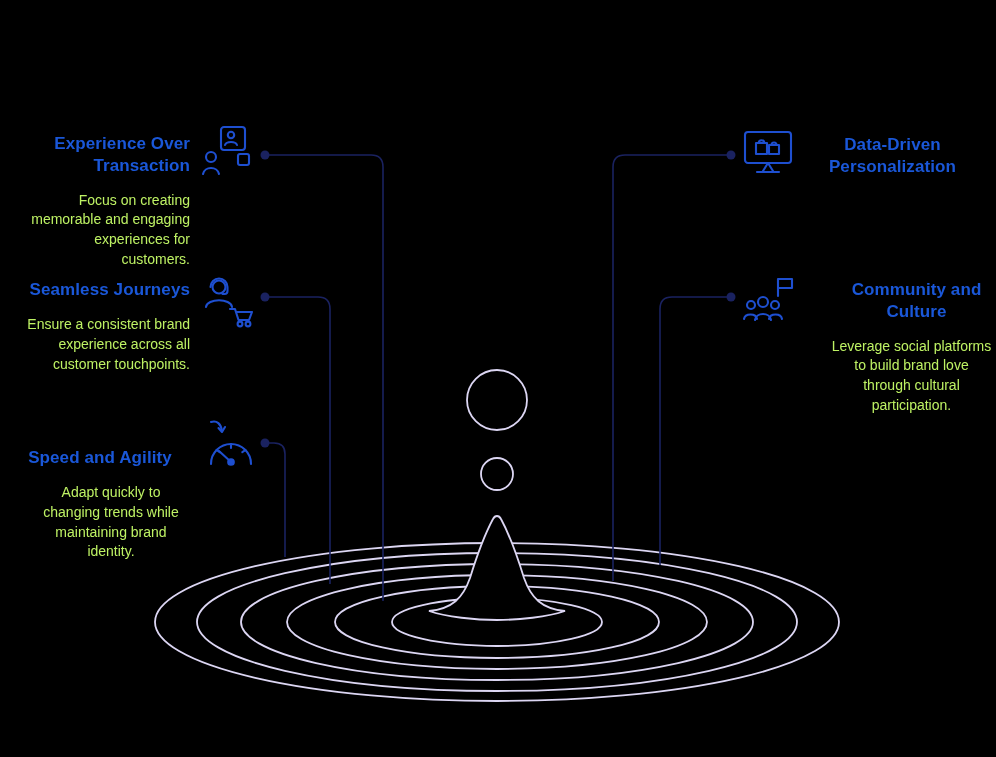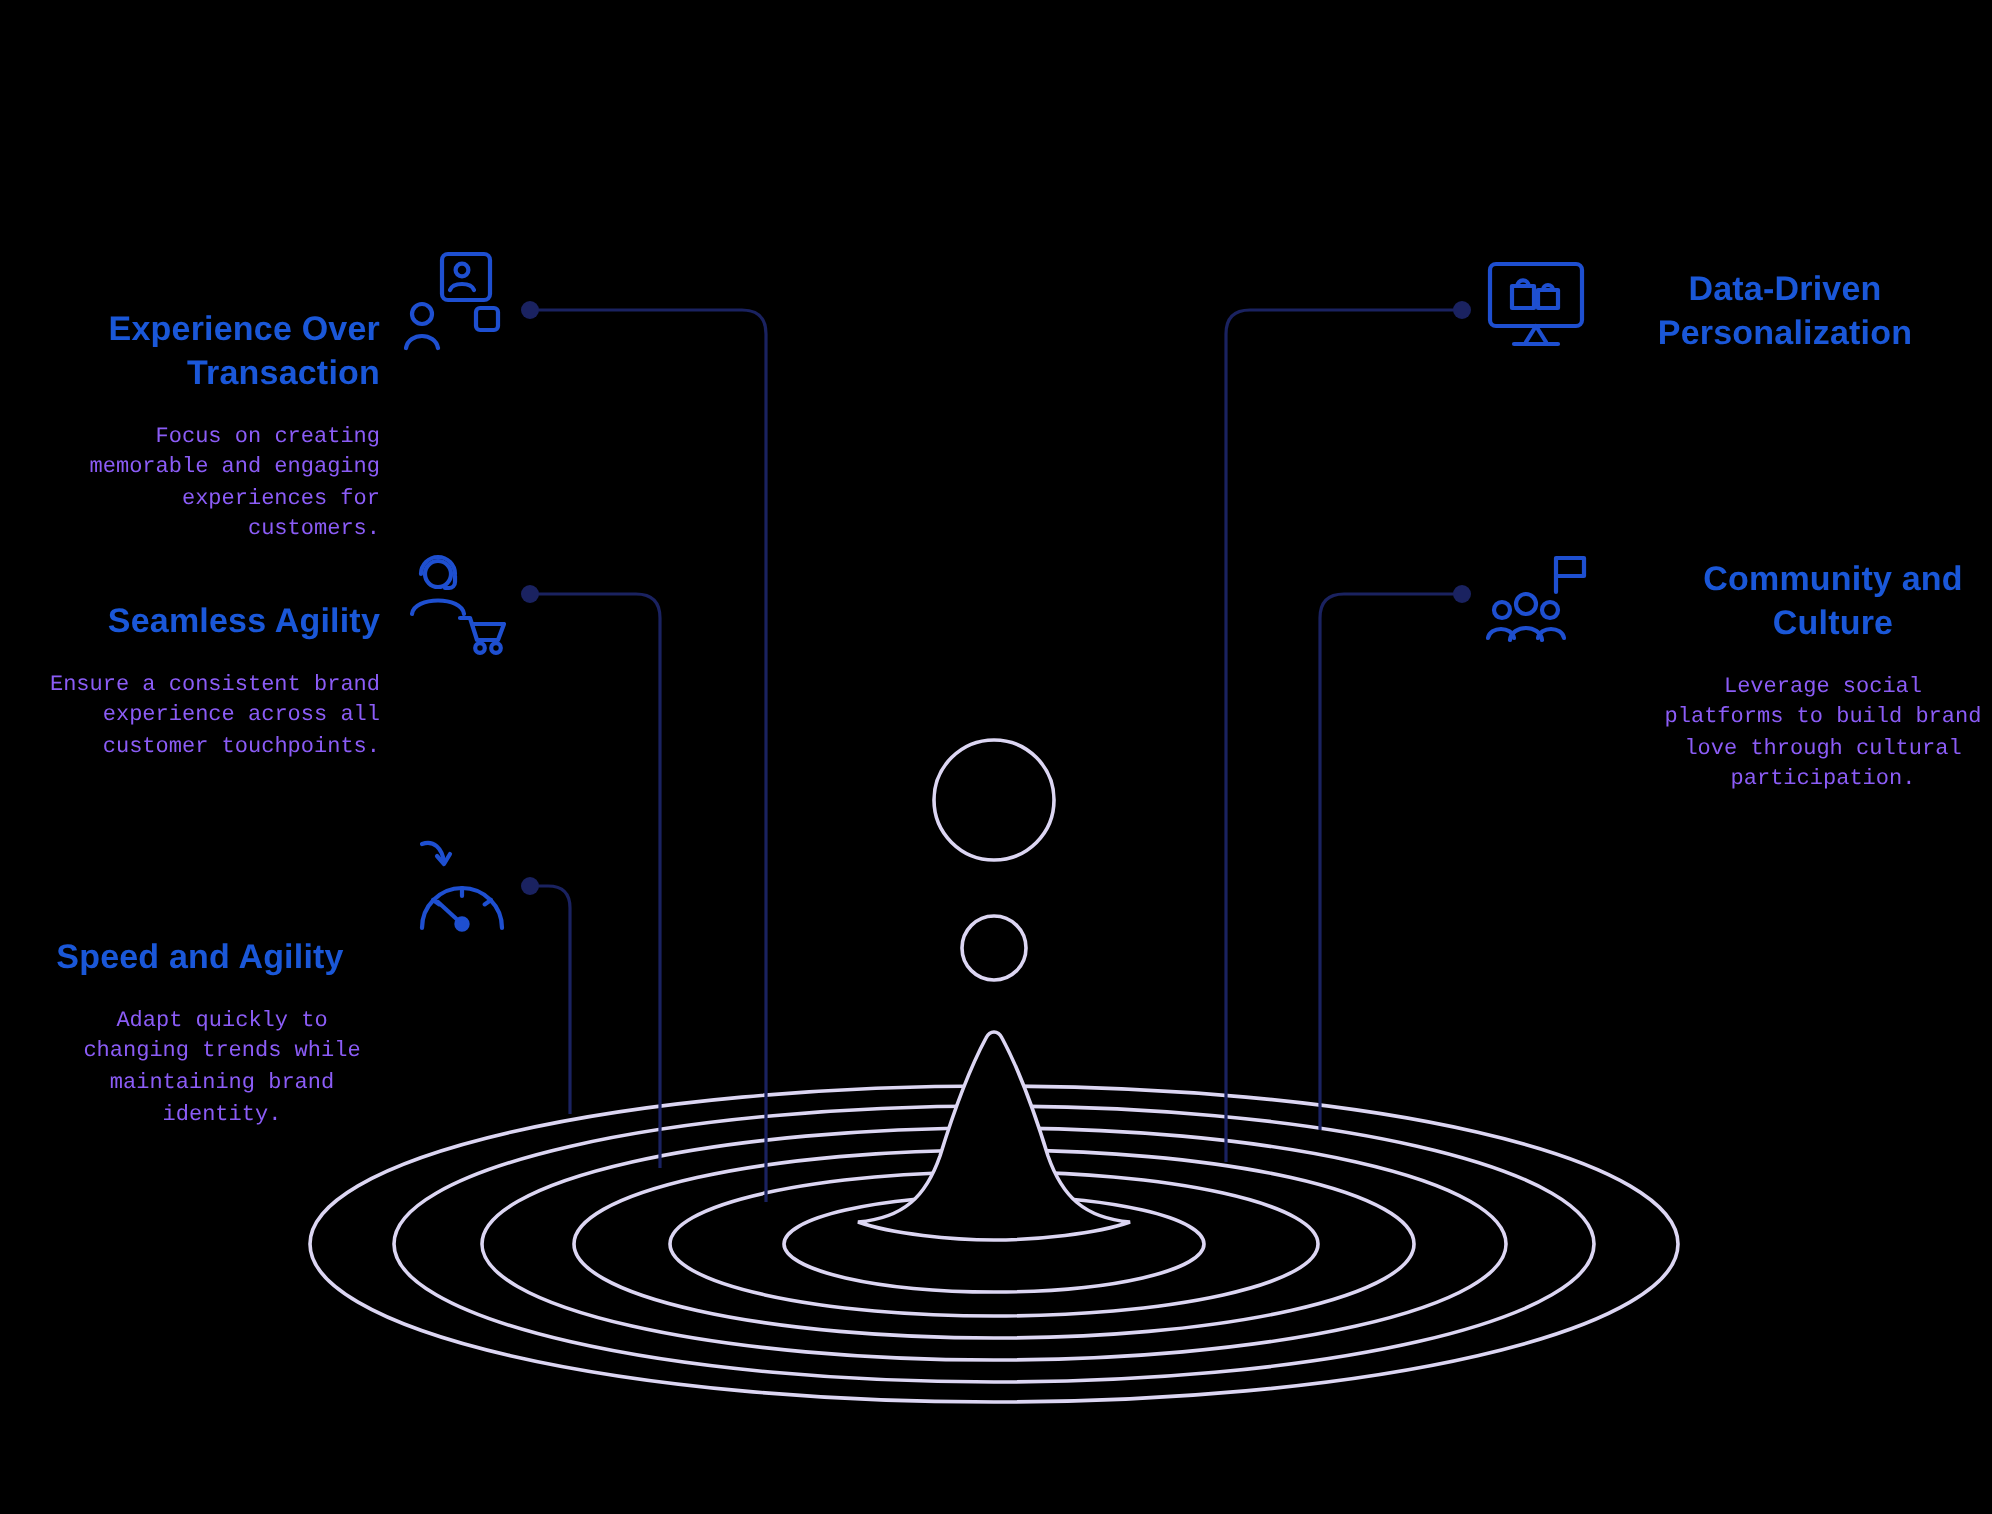--- a/index.html
+++ b/index.html
@@ -10,25 +10,24 @@
     background:#000000; overflow:hidden;
     font-family:"Liberation Sans", sans-serif;
   }
   .scene { position:absolute; left:0; top:0; }
   .callout { position:absolute; }
   .callout .title {
     color:#1a57d8; font-size:17px; font-weight:700; line-height:1.28;
     letter-spacing:.1px;
   }
   .callout .desc {
-    color:#8b5cf6; font-size:11px; font-weight:500; line-height:1.42;
+    color:#bef264; font-size:14px; font-weight:500; line-height:1.42;
     margin-top:14px;
-    font-family:Liberation Mono, monospace;
   }
-  .callout.left { text-align:right;margin-top:21px; }
+  .callout.left { text-align:right; }
   .callout.left .desc { margin-left:auto; }
   .callout.right { text-align:center; }
   .icon { position:absolute; }
   .icon svg { display:block; }
 </style>
 </head>
 <body>
 
 <div class="canvas">
 
@@ -72,21 +71,21 @@
       <circle cx="731" cy="297" r="4.5"></circle>
     </g>
   </svg>
 
   <div class="callout left" style="left:10px; top:133px; width:180px;">
     <div class="title">Experience Over Transaction</div>
     <div class="desc" style="width:160px;">Focus on creating memorable and engaging experiences for customers.</div>
   </div>
 
   <div class="callout left" style="left:10px; top:279px; width:180px;">
-    <div class="title">Seamless Agility</div>
+    <div class="title">Seamless Journeys</div>
     <div class="desc" style="width:172px;">Ensure a consistent brand experience across all customer touchpoints.</div>
   </div>
 
   <div class="callout left" style="left:10px; top:447px; width:180px;text-align:center;">
     <div class="title">Speed and Agility</div>
     <div class="desc" style="width:158px;">Adapt quickly to changing trends while maintaining brand identity.</div>
   </div>
 
   <div class="callout right" style="left:805px; top:134px; width:175px;">
     <div class="title">Data-Driven Personalization</div>

